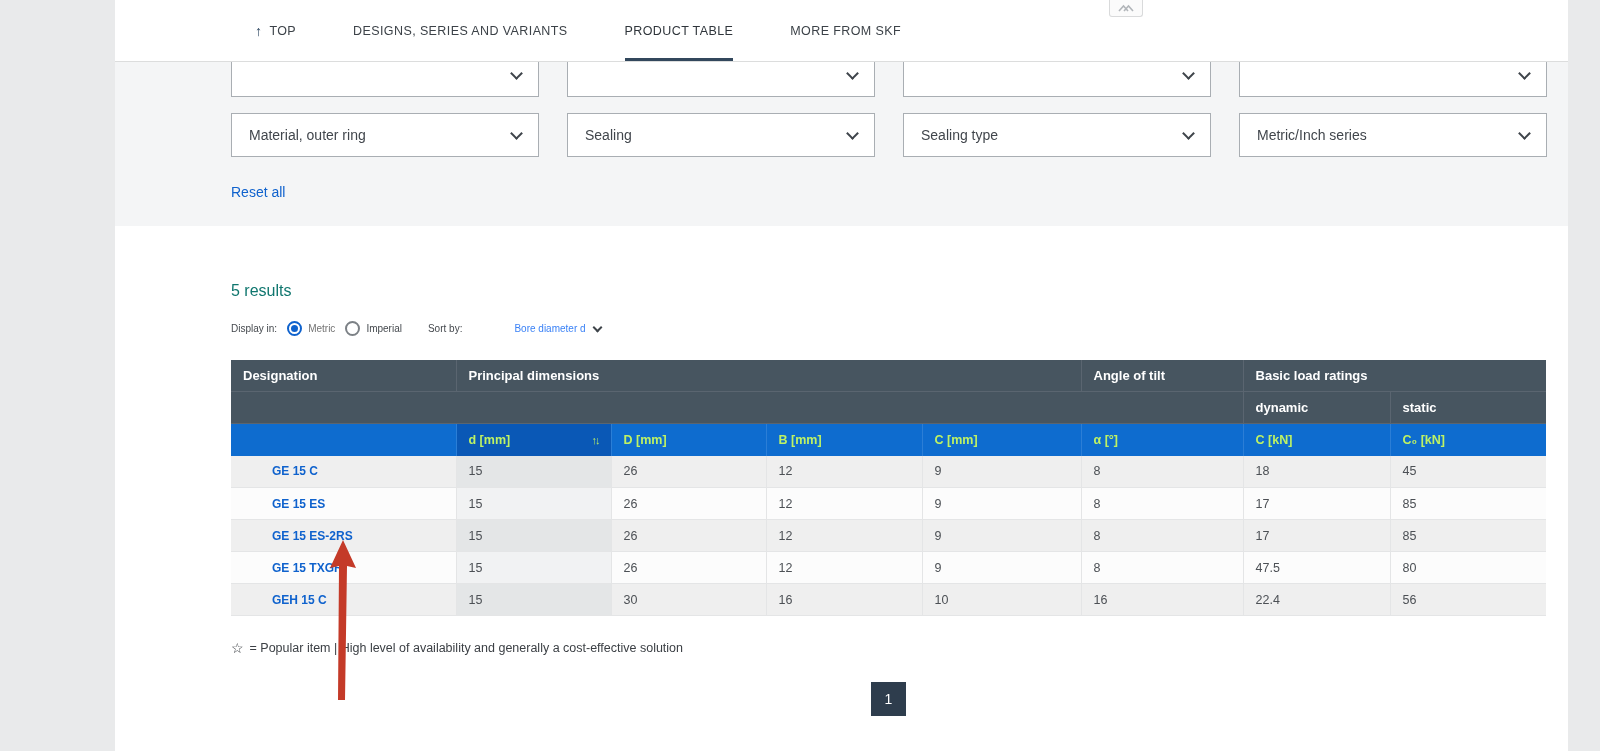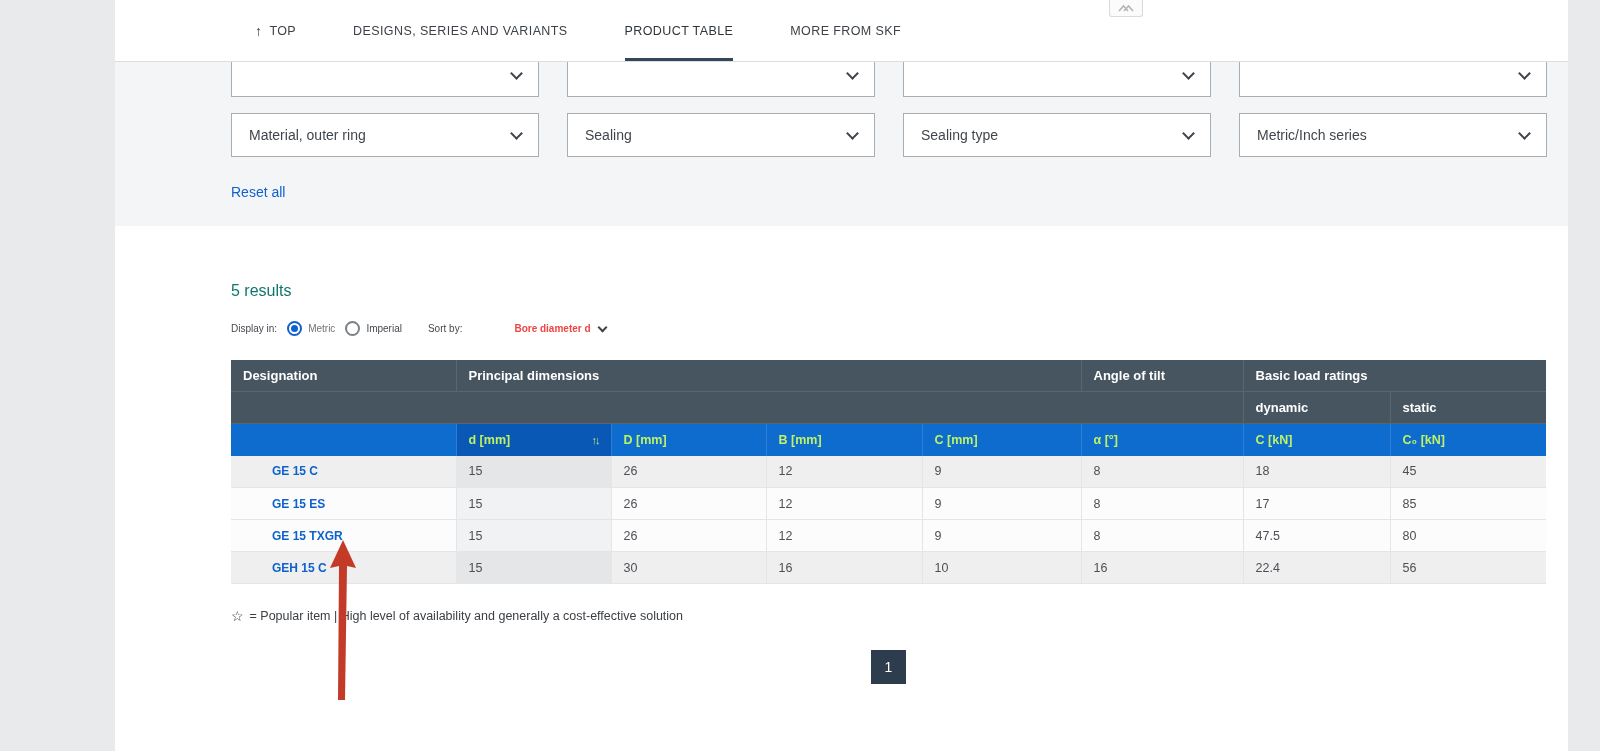--- a/index.html
+++ b/index.html
@@ -51,21 +51,21 @@
   
   .results { background:#fff; padding:56px 0 0 116px; min-height:529px; }
   .results-count { font-size:16px; color:#0f766e; }
   .display-row { display:flex; align-items:center; margin-top:21px; font-size:10px; }
   .radio { width:15px; height:15px; border-radius:50%; display:inline-flex; align-items:center; justify-content:center; margin:0 6px 0 10px; }
   .radio.sel { border:2px solid #0f62cd; }
   .radio.sel .dot { width:7px; height:7px; border-radius:50%; background:#0f62cd; }
   .radio.unsel { border:2px solid #7c8186; }
   .lbl-blue { color:#737373; }
   .sortby { margin-left:26px; }
-  .sort-value { font-weight:bold; color:#ef4444; margin-left:6px;padding-left:46px; }
+  .sort-value { font-weight:normal; color:#3b82f6; margin-left:6px;padding-left:46px; }
   .chev-sm { display:inline-block; width:7px; height:7px; border-right:2px solid #3e444a; border-bottom:2px solid #3e444a; transform:rotate(45deg); margin-left:8px; margin-bottom:2px; }
 
   
   table.products { border-collapse:collapse; margin-top:24px; width:1315px; table-layout:fixed; font-size:12.5px; }
   .products th, .products td { padding:8px 12px; text-align:left; overflow:hidden; white-space:nowrap; }
   .group-row th, .sub-row th {
     background:#475560; color:#fff; font-size:13px; font-weight:bold;
     border-left:1px solid #5a6570; border-bottom:1px solid #5a6570; height:30px;
   }
   .group-row th:first-child, .sub-row th:first-child { border-left:none; }
@@ -229,20 +229,30 @@
       <tr class="data-row even">
         <td><a class="des-link">GE 15 ES</a></td>
         <td class="dcol">15</td>
         <td>26</td>
         <td>12</td>
         <td>9</td>
         <td>8</td>
         <td>17</td>
         <td>85</td>
       </tr>
+      <tr class="data-row odd">
+        <td><a class="des-link">GE 15 ES-2RS</a></td>
+        <td class="dcol">15</td>
+        <td>26</td>
+        <td>12</td>
+        <td>9</td>
+        <td>8</td>
+        <td>17</td>
+        <td>85</td>
+      </tr>
       <tr class="data-row even">
         <td><a class="des-link">GE 15 TXGR</a></td>
         <td class="dcol">15</td>
         <td>26</td>
         <td>12</td>
         <td>9</td>
         <td>8</td>
         <td>47.5</td>
         <td>80</td>
       </tr>

